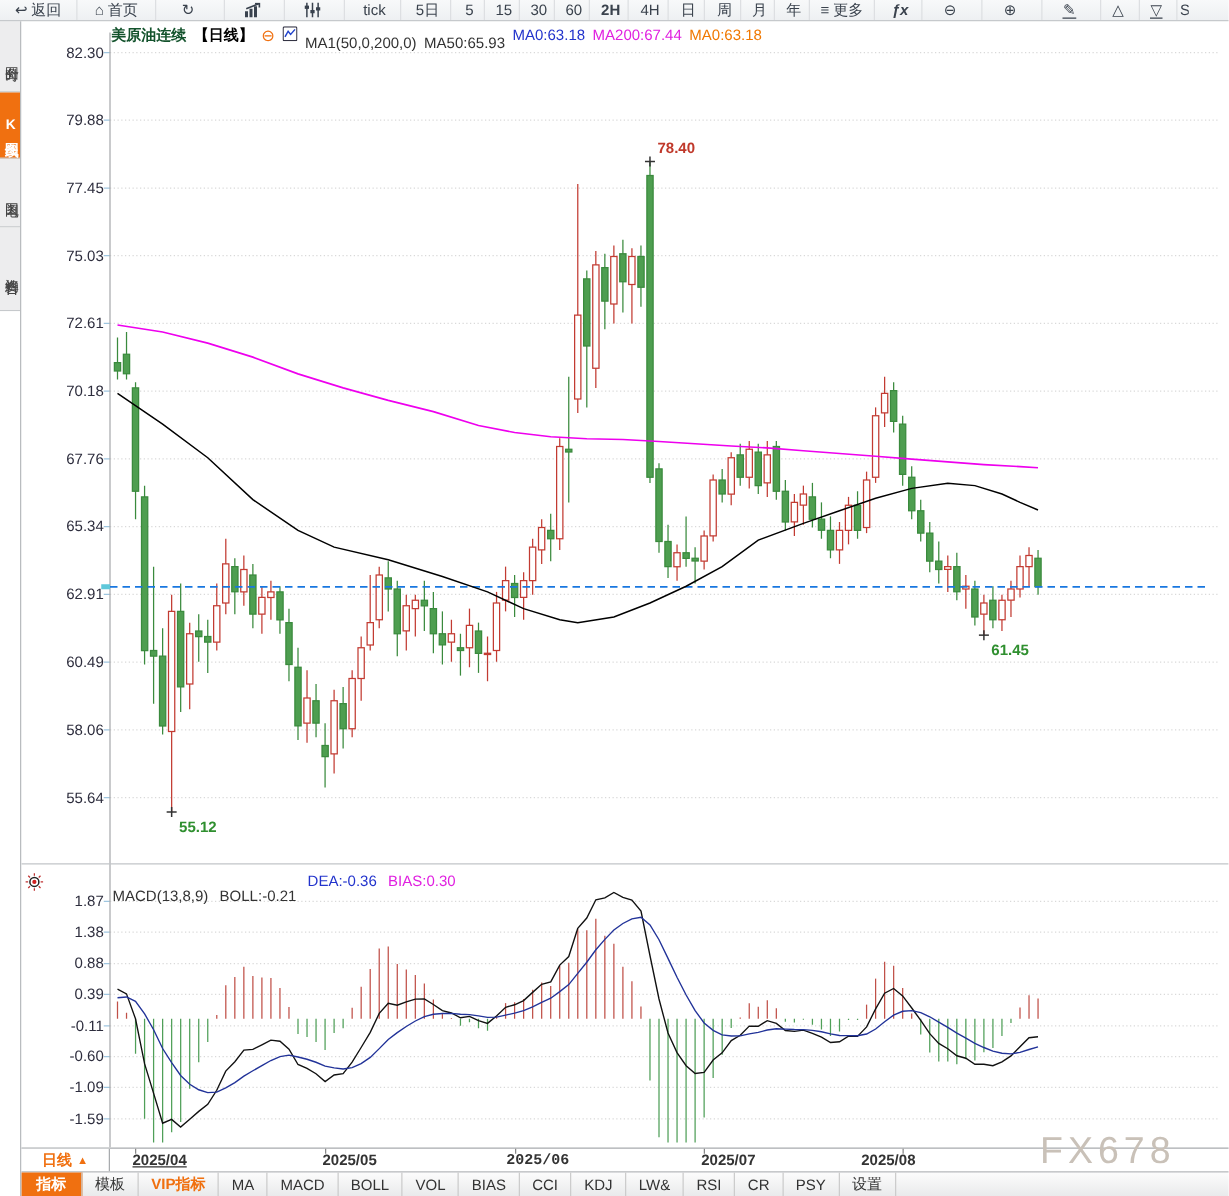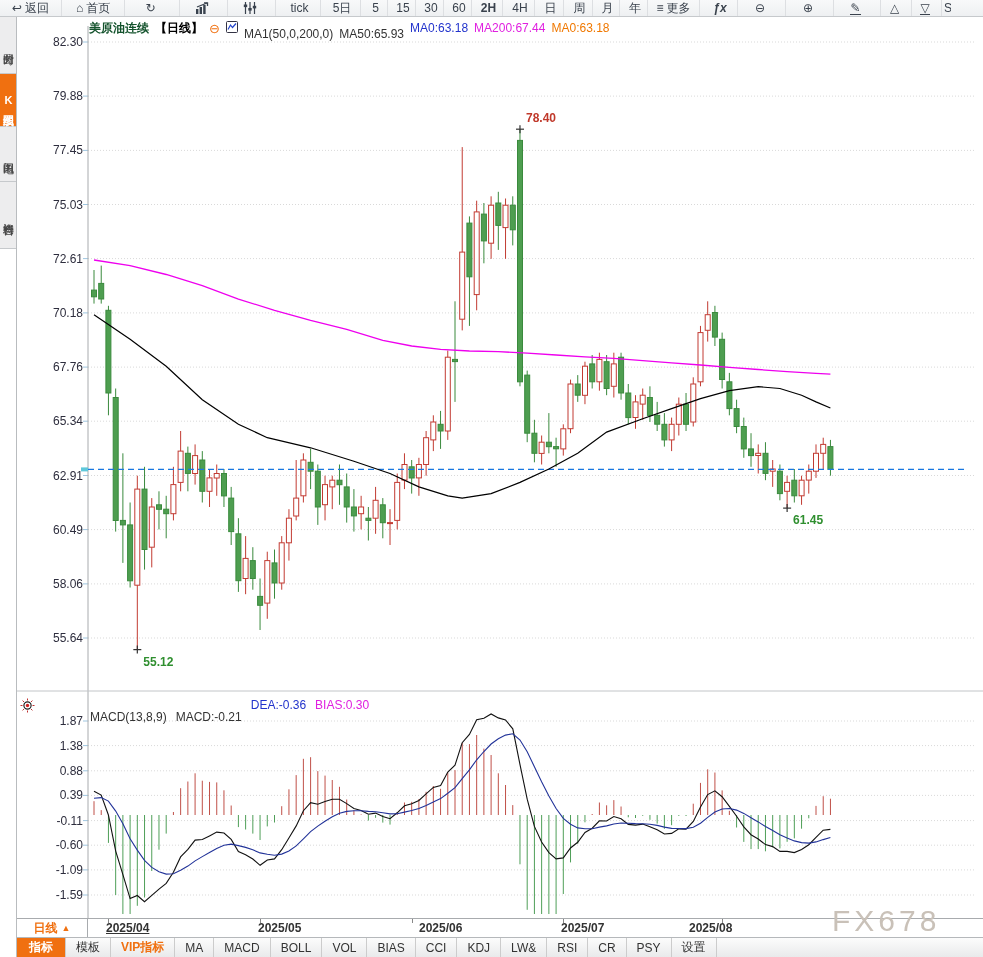--- a/index.html
+++ b/index.html
@@ -612,21 +612,21 @@
           </svg></span>
       <span class="ma-plain">MA1(50,0,200,0)</span>
       <span class="ma-plain">MA50:65.93</span>
       <span class="ma-blue">MA0:63.18</span>
       <span class="ma-magenta">MA200:67.44</span>
       <span class="ma-orange">MA0:63.18</span>
     </div>
 
     <div id="macd-header">
       <span class="ma-plain">MACD(13,8,9)</span>
-      <span class="ma-plain">MACD:-0.21</span>
+      <span class="ma-plain">BOLL:-0.21</span>
       <span class="ma-blue">DEA:-0.36</span>
       <span class="ma-magenta">BIAS:0.30</span>
     </div>
 
     <div id="indicator-burst">
       <svg width="15" height="15" viewBox="0 0 15 15">
         <g stroke="#c03030" stroke-width="1">
           <line x1="7.5" y1="0.5" x2="7.5" y2="2.5"></line>
             <line x1="7.5" y1="12.5" x2="7.5" y2="14.5"></line>
           <line x1="0.5" y1="7.5" x2="2.5" y2="7.5"></line>
@@ -645,21 +645,21 @@
       <div id="period-cell">
         <span>日线</span>
         <span class="arrow">▲</span>
       </div>
       <div id="axis-months">
           <div class="xtick" style="left: 91px;"></div>
           <span class="xlabel" style="left: 89px; text-decoration: underline;">2025/04</span>
           <div class="xtick" style="left: 243px;"></div>
           <span class="xlabel" style="left: 241px;">2025/05</span>
           <div class="xtick" style="left: 395px;"></div>
-          <span class="xlabel" style="left: 402px;">2025/06</span>
+          <span class="xlabel" style="left: 388px; font-family: Liberation Mono, monospace;">2025/06</span>
           <div class="xtick" style="left: 546px;"></div>
           <span class="xlabel" style="left: 544px; text-align: center;">2025/07</span>
           <div class="xtick" style="left: 705px;"></div>
           <span class="xlabel" style="left: 672px;">2025/08</span>
         </div>
       <div id="watermark">FX678</div>
     </div>
 
     <div id="tab-bar">
 

